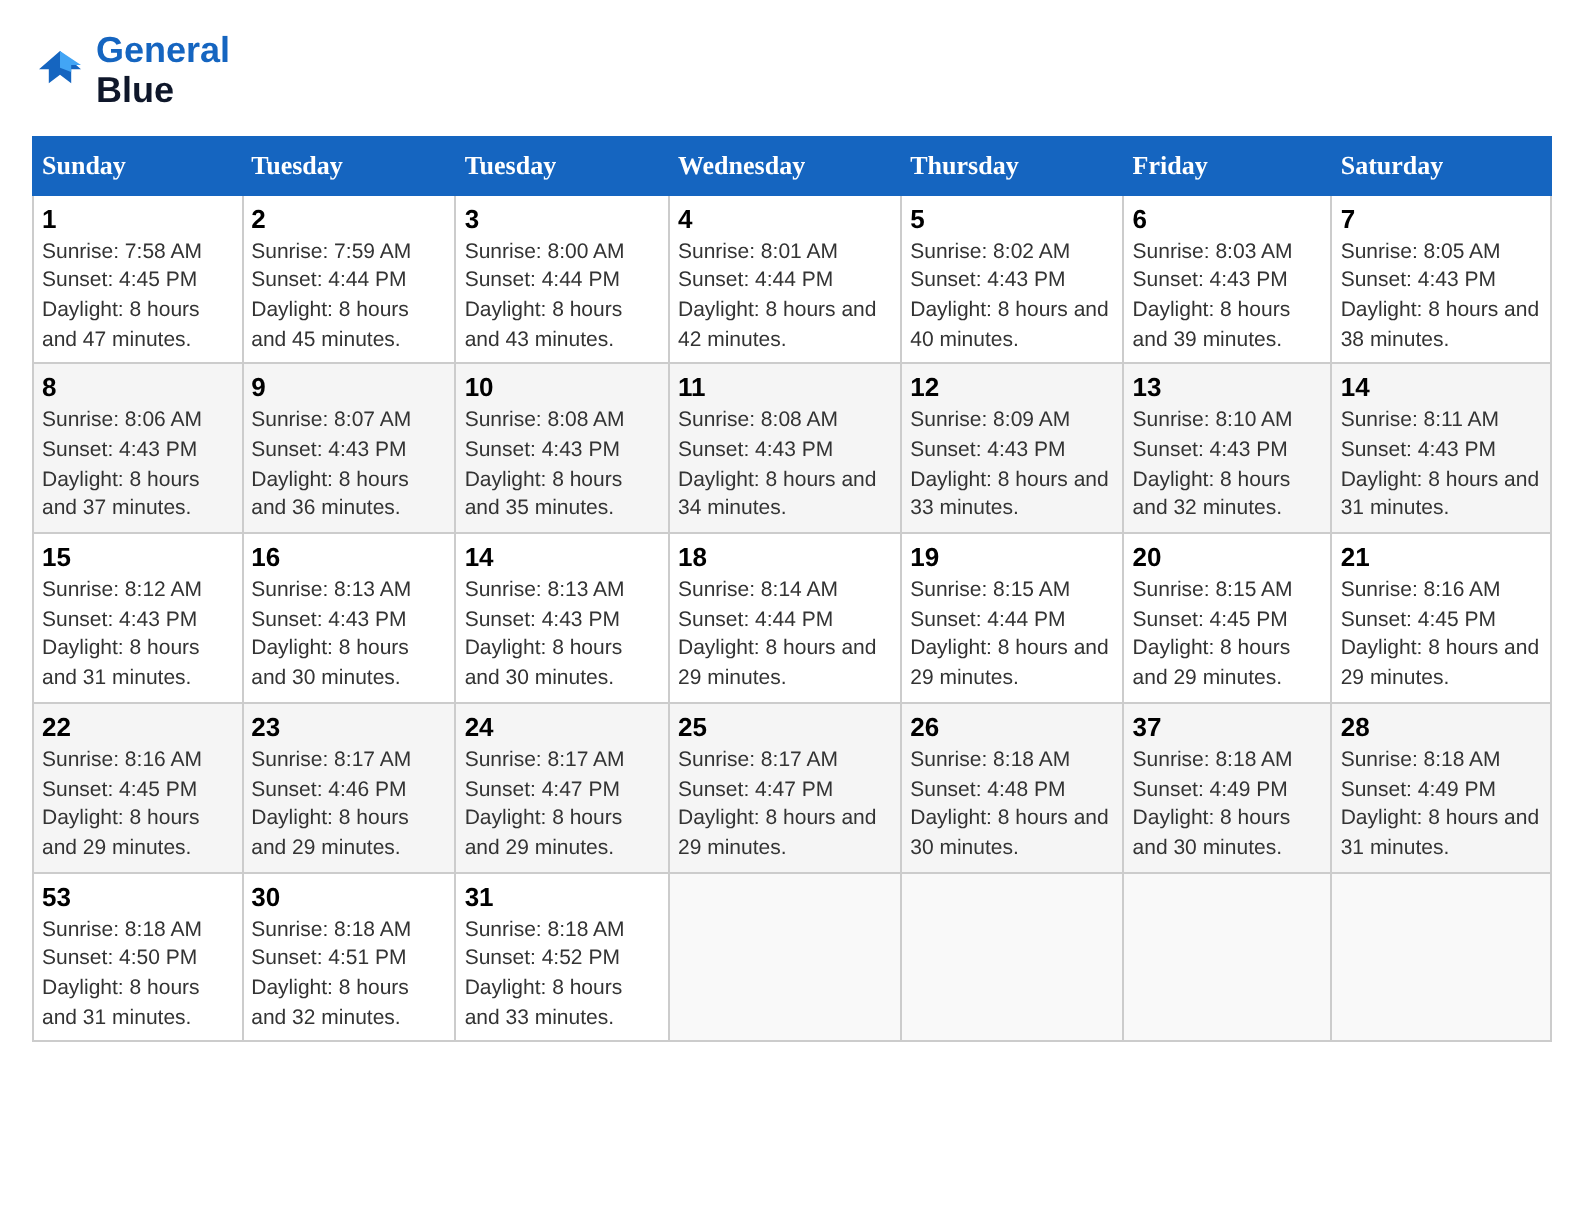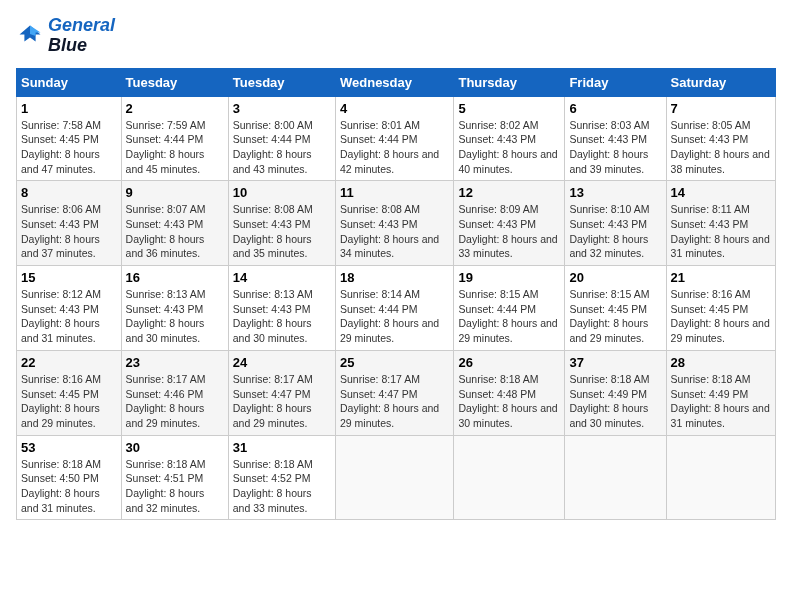--- a/index.html
+++ b/index.html
@@ -8,21 +8,20 @@
       background: #fff;
       width: 792px;
       min-height: 612px;
       padding: 16px;
     }
     .header-area {
       display: flex;
       justify-content: space-between;
       align-items: flex-start;
       margin-bottom: 12px;
-      font-style: italic;
     }
     .logo {
       display: flex;
       align-items: center;
       gap: 4px;
     }
     .logo-text {
       font-size: 18px;
       font-weight: bold;
       color: #333;
@@ -51,20 +50,21 @@
       font-size: 11px;
     }
     thead tr th {
       background: #1565c0;
       color: #fff;
       padding: 6px 4px;
       text-align: left;
       font-size: 13px;
       font-weight: bold;
       border: 1px solid #1565c0;
+      font-family: Liberation Serif, serif;
     }
     tbody tr td {
       border: 1px solid #ccc;
       vertical-align: top;
       padding: 4px;
       min-height: 70px;
       background: #fff;
     }
     tbody tr:nth-child(even) td {
       background: #f5f5f5;

